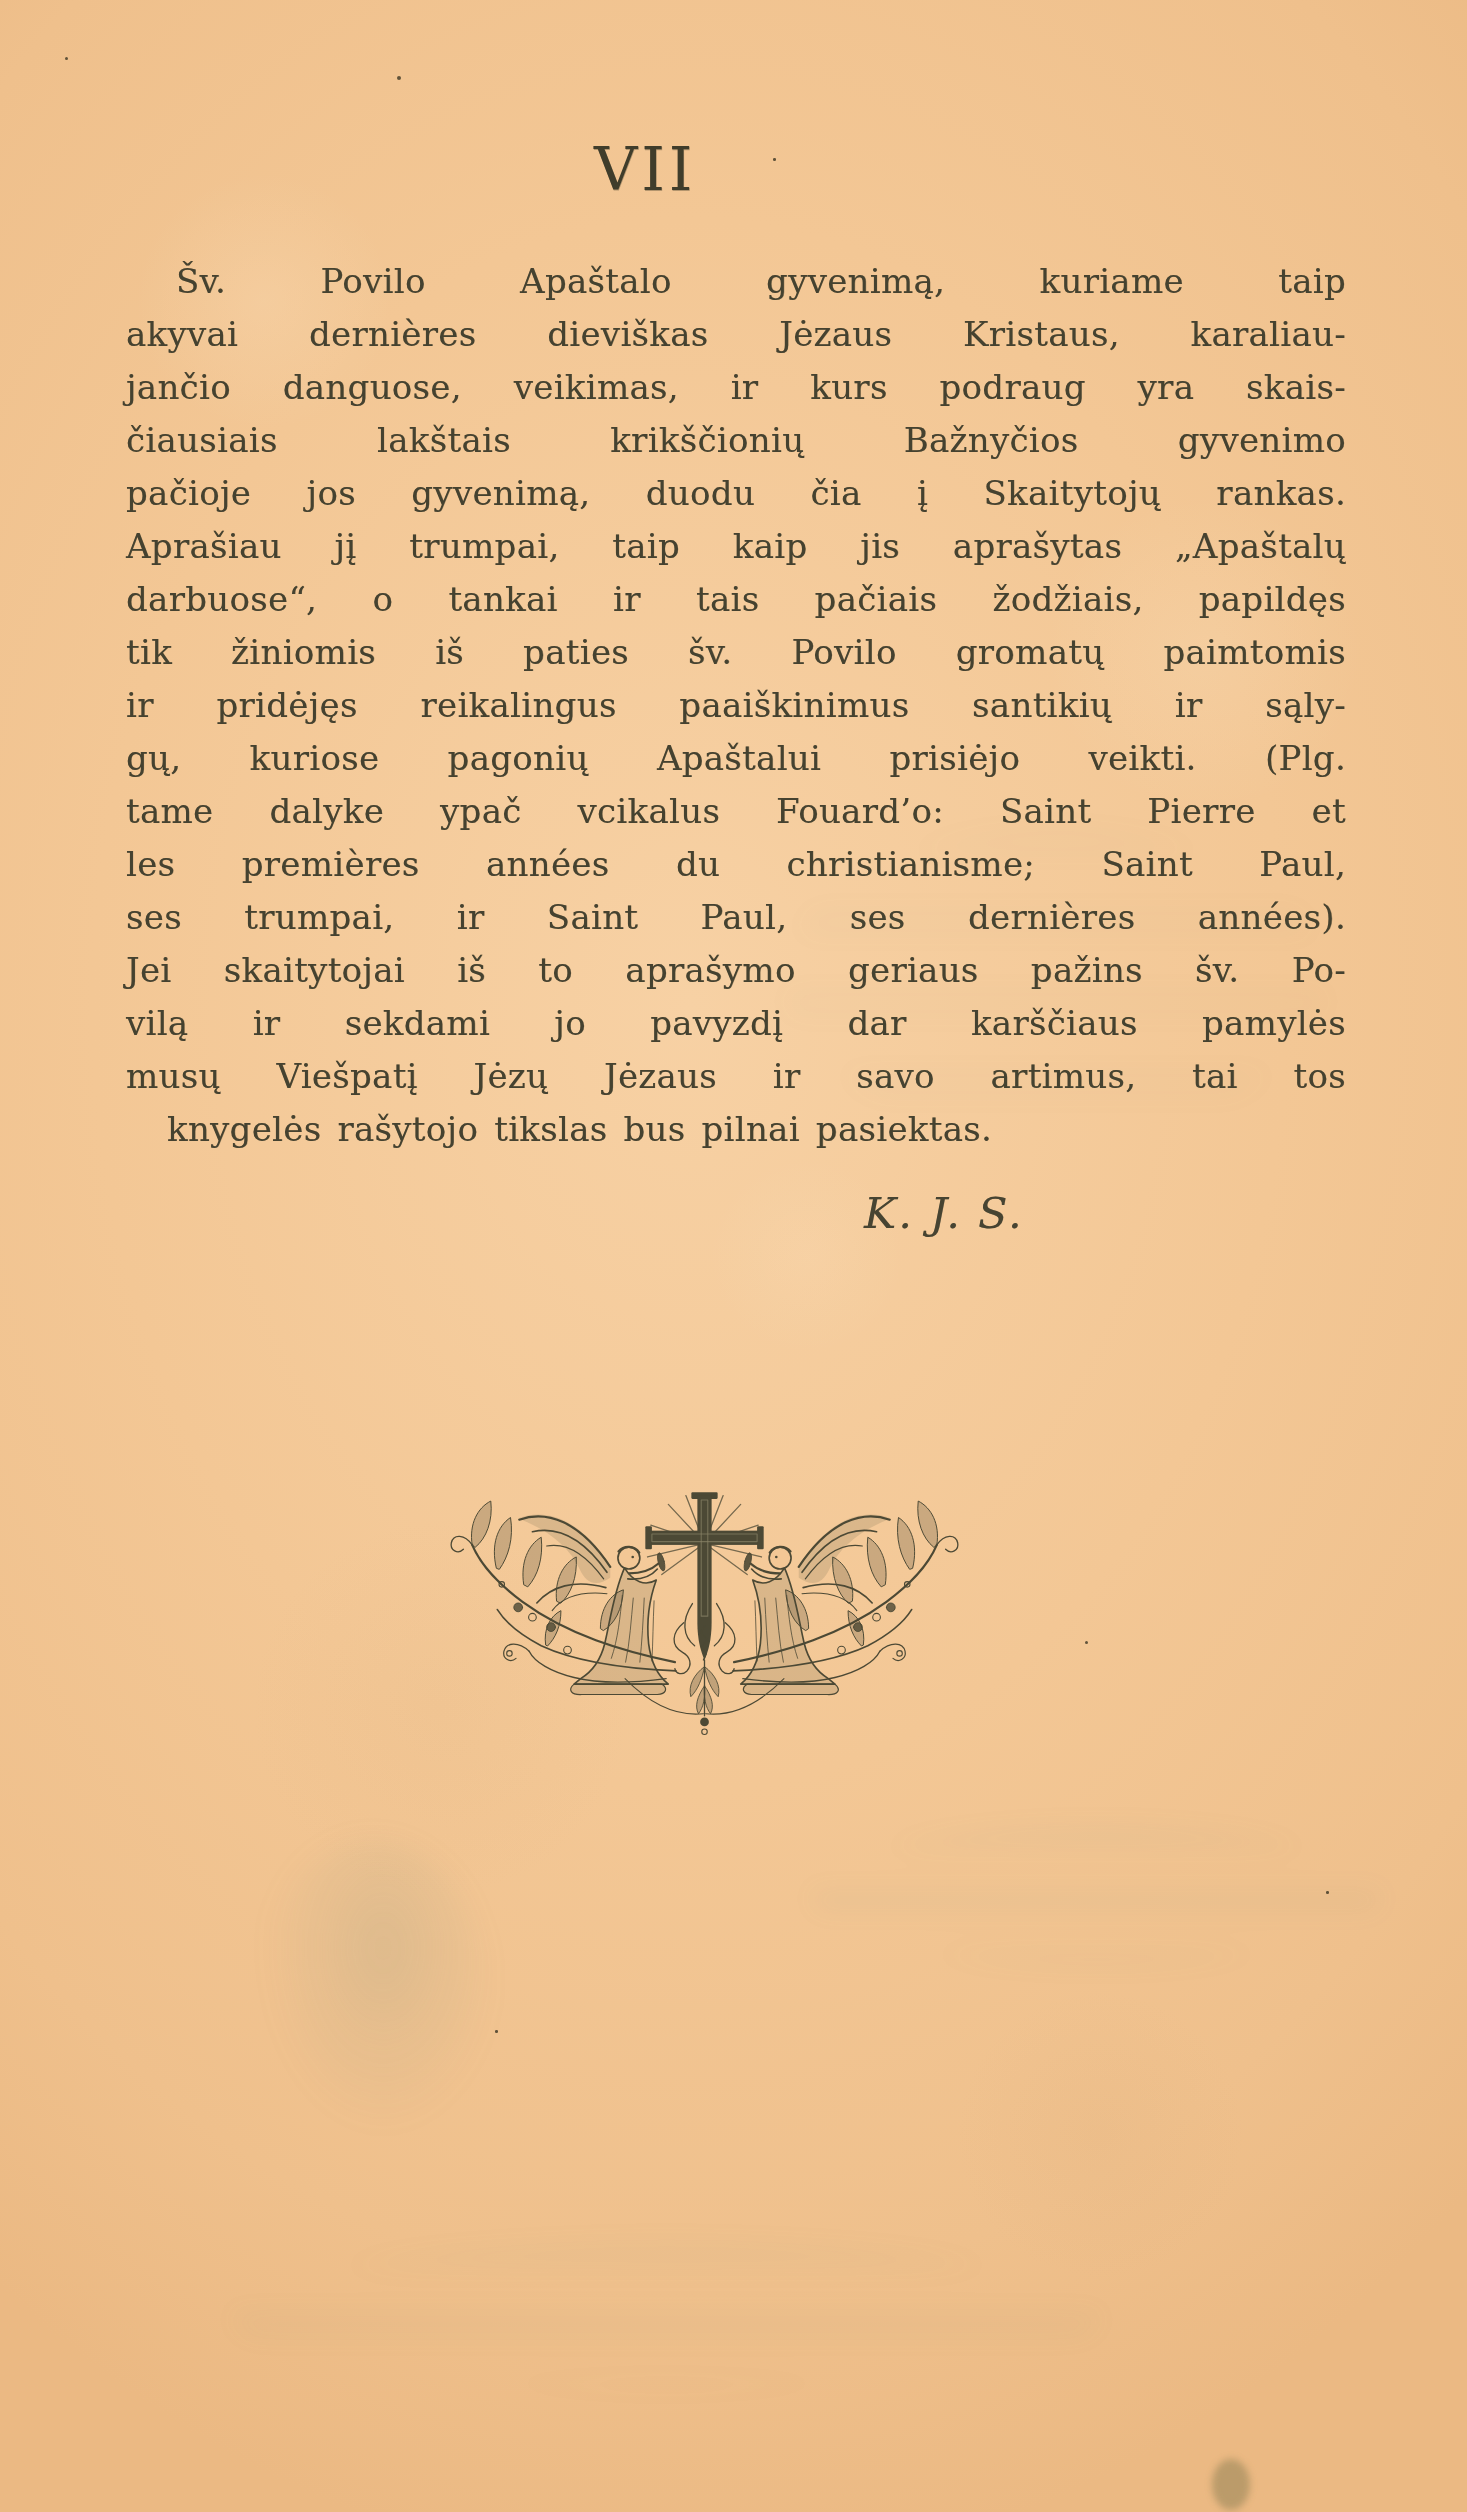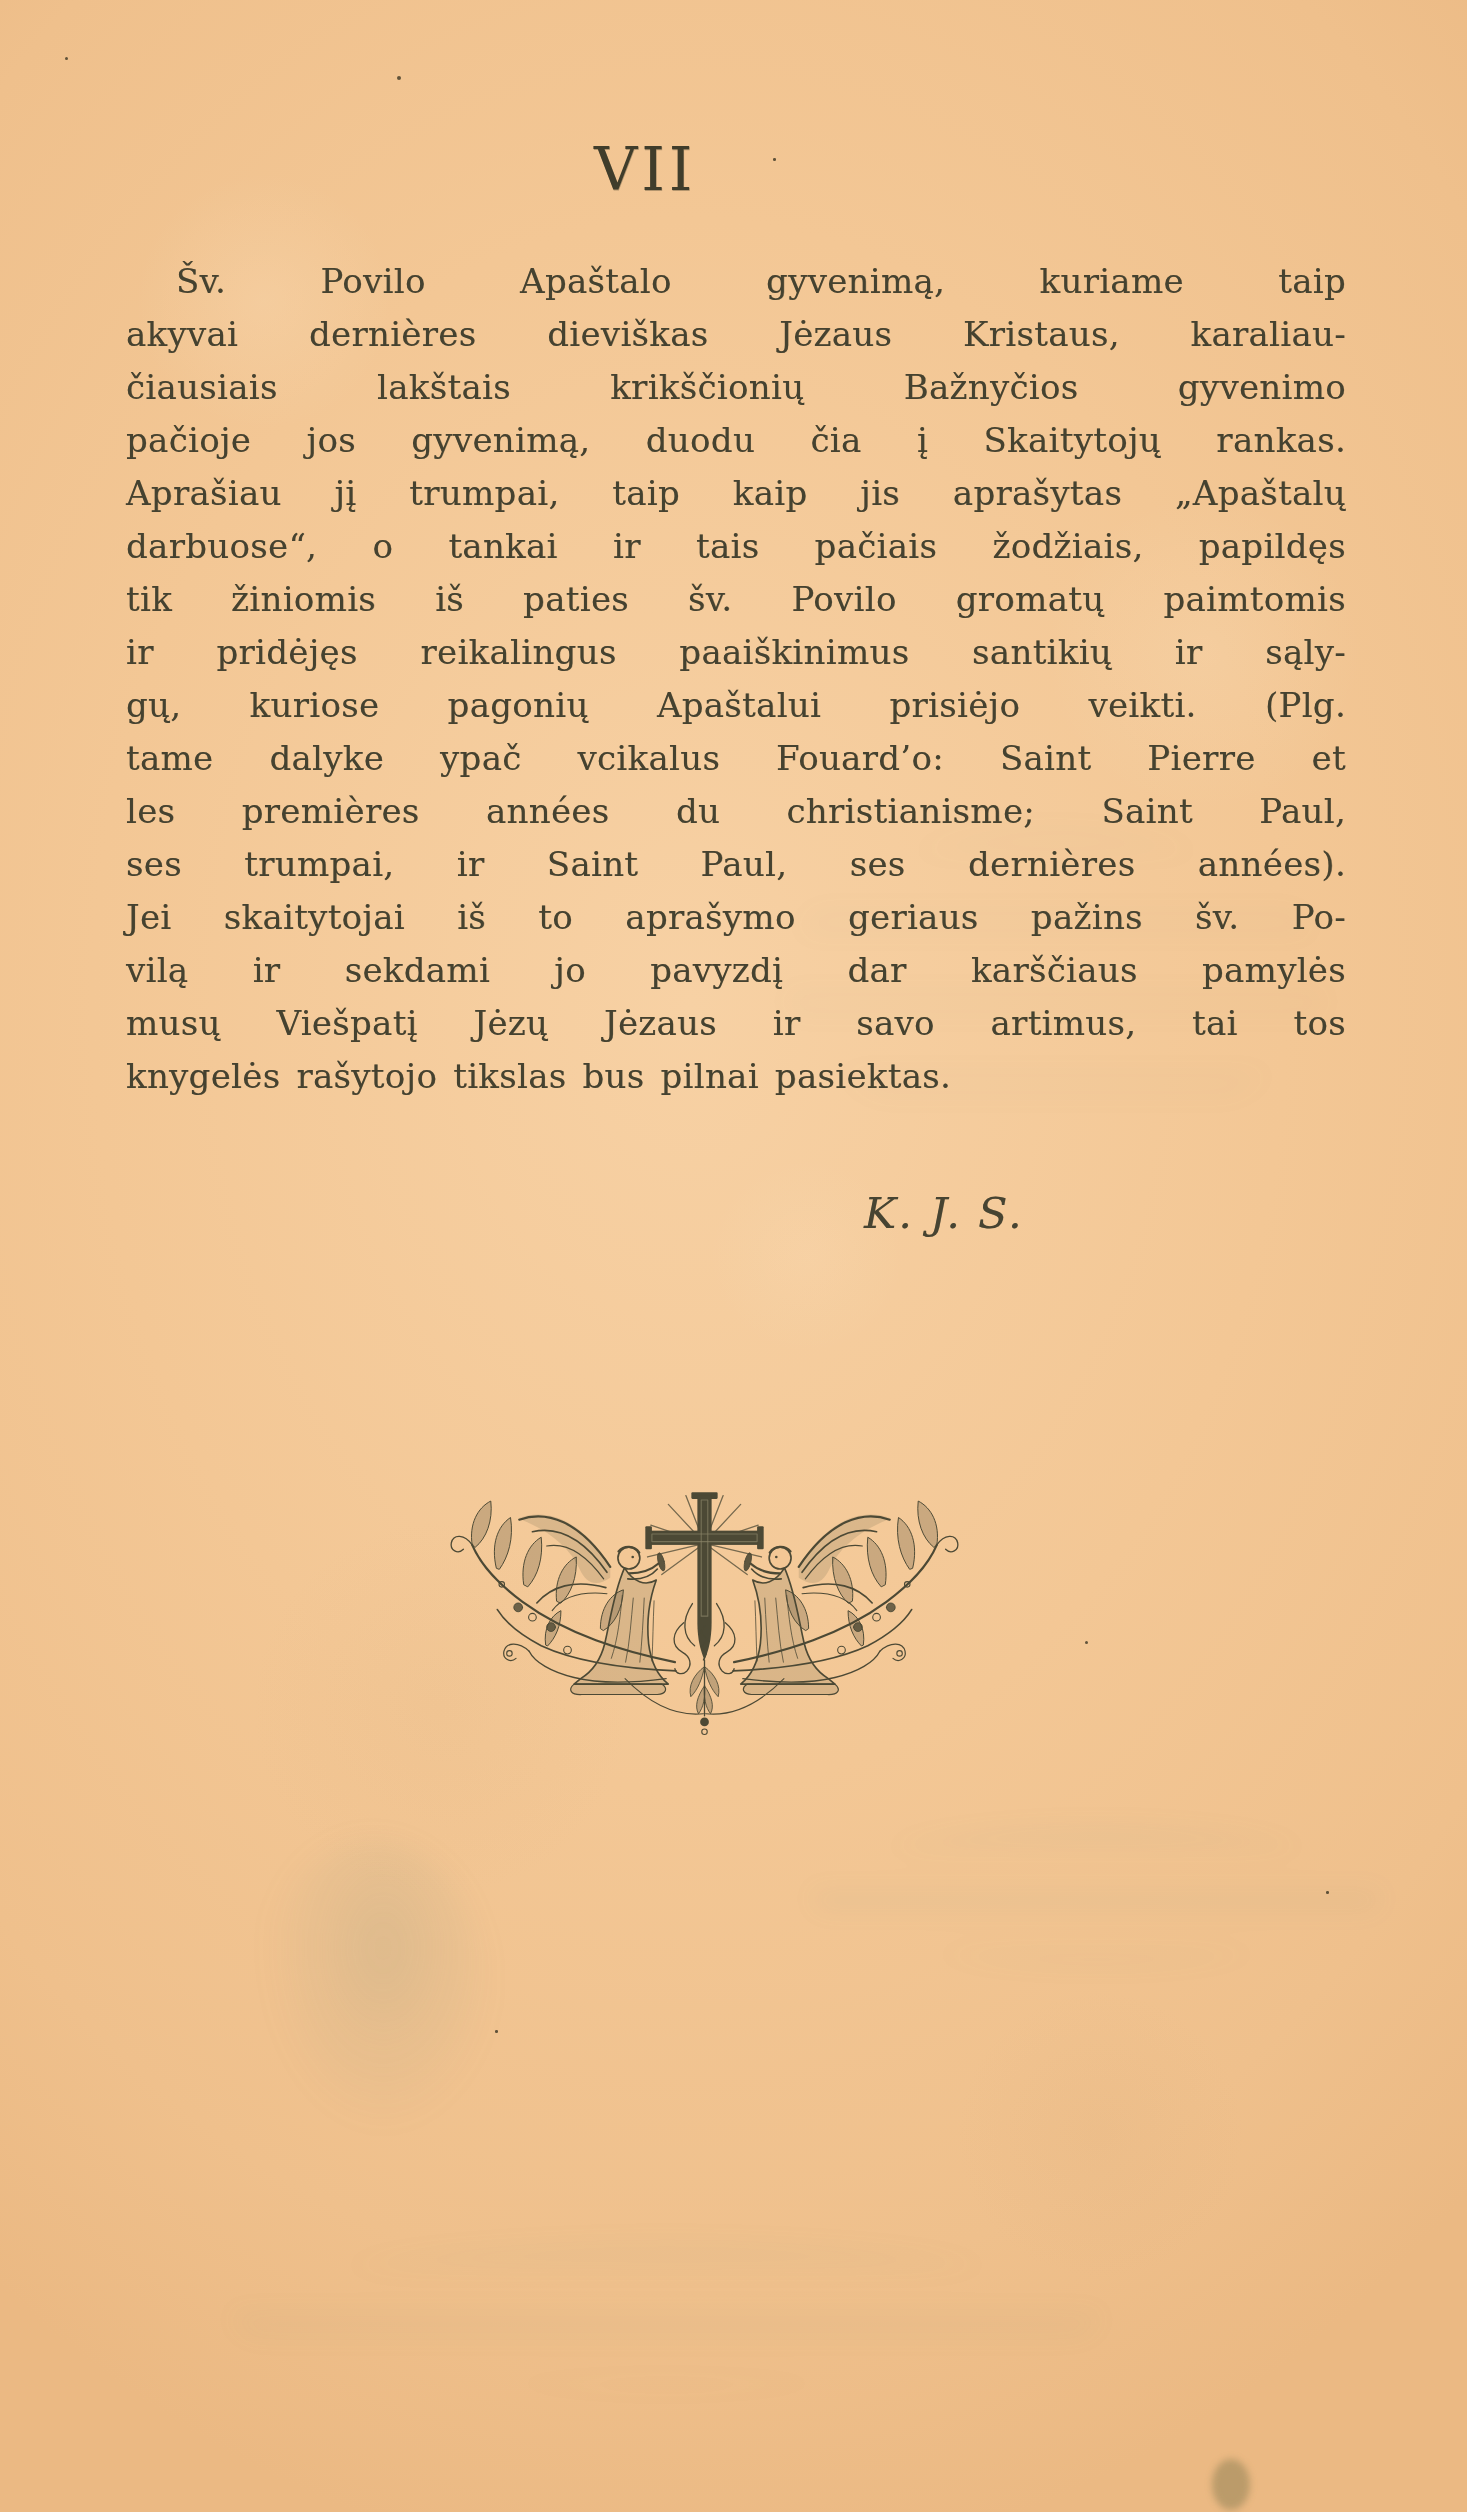--- a/index.html
+++ b/index.html
@@ -27,21 +27,21 @@
     text-shadow:0.5px 0.5px 0 rgba(62,56,36,.35);
   }
   .text-block{
     position:absolute;left:126px;top:255px;width:1220px;
     font-size:34px;font-weight:400;line-height:53px;color:#454230;
     word-spacing:4.9px;letter-spacing:0.3px;
     text-shadow:0.3px 0.3px 0 rgba(64,58,38,.38);
   }
   .line{text-align:justify;text-align-last:justify;white-space:normal;}
   .line.first{text-indent:50px;}
-  .line.last{text-align-last:left;}
+  .line.last{text-align-last:left;margin-left:41px;}
   .signature{
     position:absolute;left:864px;top:1188px;
     font-size:43px;font-weight:400;font-style:italic;letter-spacing:2.2px;
     color:#474432;text-shadow:0.3px 0.3px 0 rgba(64,58,38,.35);
   }
   .vignette{position:absolute;left:436px;top:1485px;width:537px;height:259px;}
   
   .ghost{position:absolute;pointer-events:none;border-radius:50%;}
   .ghost1{left:255px;top:1842px;width:233px;height:303px;filter:blur(14px);
     background:radial-gradient(ellipse at 55% 35%, rgba(122,140,122,.16), transparent 65%);}
@@ -62,20 +62,21 @@
 <body>
 
 <div class="page">
   <div class="mottle"></div>
 
   <div class="page-number">VII</div>
 
   <div class="text-block">
     <div class="line first">Šv. Povilo Apaštalo gyvenimą, kuriame taip</div>
     <div class="line">akyvai dernières dieviškas Jėzaus Kristaus, karaliau-</div>
+    <div class="line">jančio danguose, veikimas, ir kurs podraug yra skais-</div>
     <div class="line">čiausiais lakštais krikščionių Bažnyčios gyvenimo</div>
     <div class="line">pačioje jos gyvenimą, duodu čia į Skaitytojų rankas.</div>
     <div class="line">Aprašiau jį trumpai, taip kaip jis aprašytas „Apaštalų</div>
     <div class="line">darbuose“, o tankai ir tais pačiais žodžiais, papildęs</div>
     <div class="line">tik žiniomis iš paties šv. Povilo gromatų paimtomis</div>
     <div class="line">ir pridėjęs reikalingus paaiškinimus santikių ir sąly-</div>
     <div class="line">gų, kuriose pagonių Apaštalui prisiėjo veikti. (Plg.</div>
     <div class="line">tame dalyke ypač vcikalus Fouard’o: Saint Pierre et</div>
     <div class="line">les premières années du christianisme; Saint Paul,</div>
     <div class="line">ses trumpai, ir Saint Paul, ses dernières années).</div>

